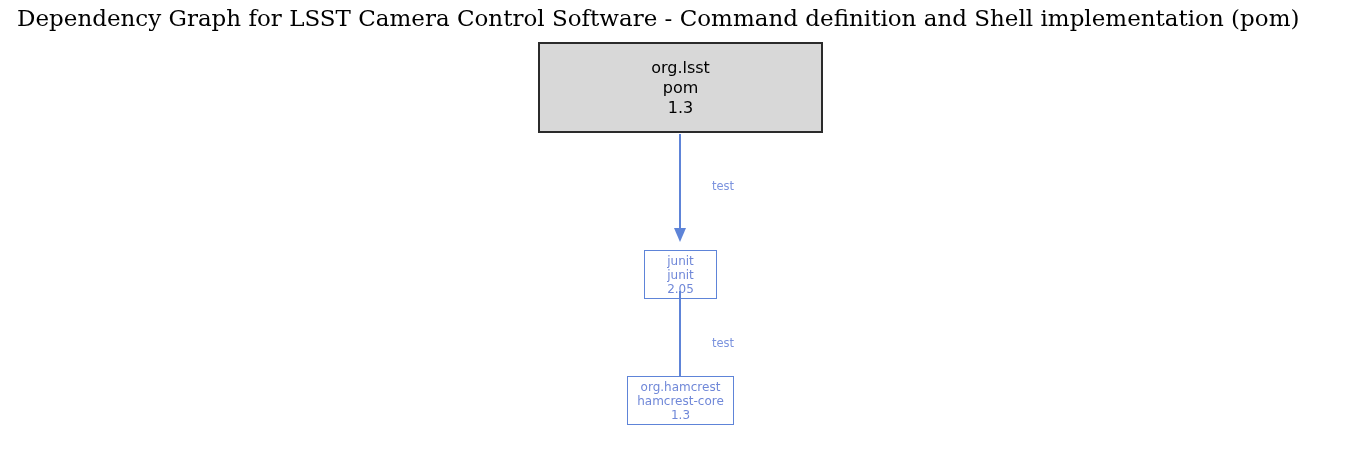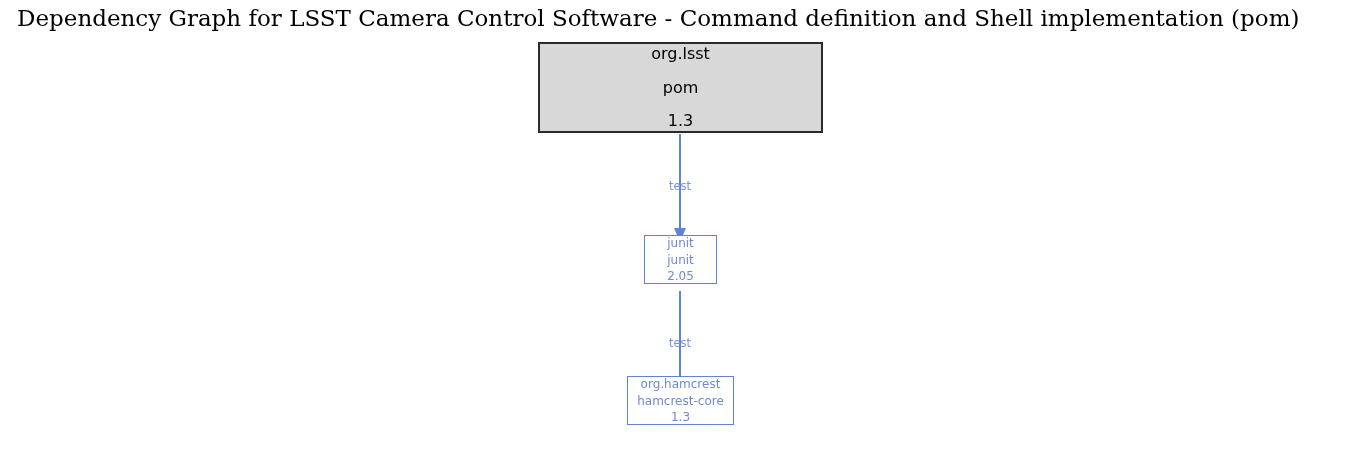--- a/index.html
+++ b/index.html
@@ -22,21 +22,21 @@
     font-family: "DejaVu Serif", serif;
     font-size: 23px;
     color: #000000;
     white-space: nowrap;
   }
   .node {
     position: absolute;
     box-sizing: border-box;
     display: flex;
     flex-direction: column;
-    justify-content: space-between;
+    justify-content: center;
     align-items: center;
     text-align: center;
   }
   .node-root {
     left: 538px;
     top: 42px;
     width: 285px;
     height: 91px;
     background: #d8d8d8;
     border: 2px solid #2b2b2b;
@@ -46,21 +46,21 @@
   }
   .node-dep {
     background: #ffffff;
     border: 1.5px solid #5e84d8;
     color: #7088d8;
     font-size: 12px;
     line-height: 14px;
   }
   .node-junit {
     left: 644px;
-    top: 235px;
+    top: 250px;
     width: 73px;
     height: 49px;
   }
   .node-hamcrest {
     left: 627px;
     top: 376px;
     width: 107px;
     height: 49px;
   }
   .node div { white-space: nowrap; }
@@ -78,21 +78,21 @@
     height: 0;
     left: 674px;
     border-left: 6px solid transparent;
     border-right: 6px solid transparent;
     border-top: 14px solid #5e84d8;
   }
   .arrowhead-1 { top: 228px; }
   .arrowhead-2 { top: 384px; }
   .edge-label {
     position: absolute;
-    left: 669px;
+    left: 712px;
     font-size: 11.5px;
     color: #7b93de;
     white-space: nowrap;
   }
   .edge-label-1 { top: 179px; }
   .edge-label-2 { top: 336px; }
 </style>
 </head>
 <body>
 

